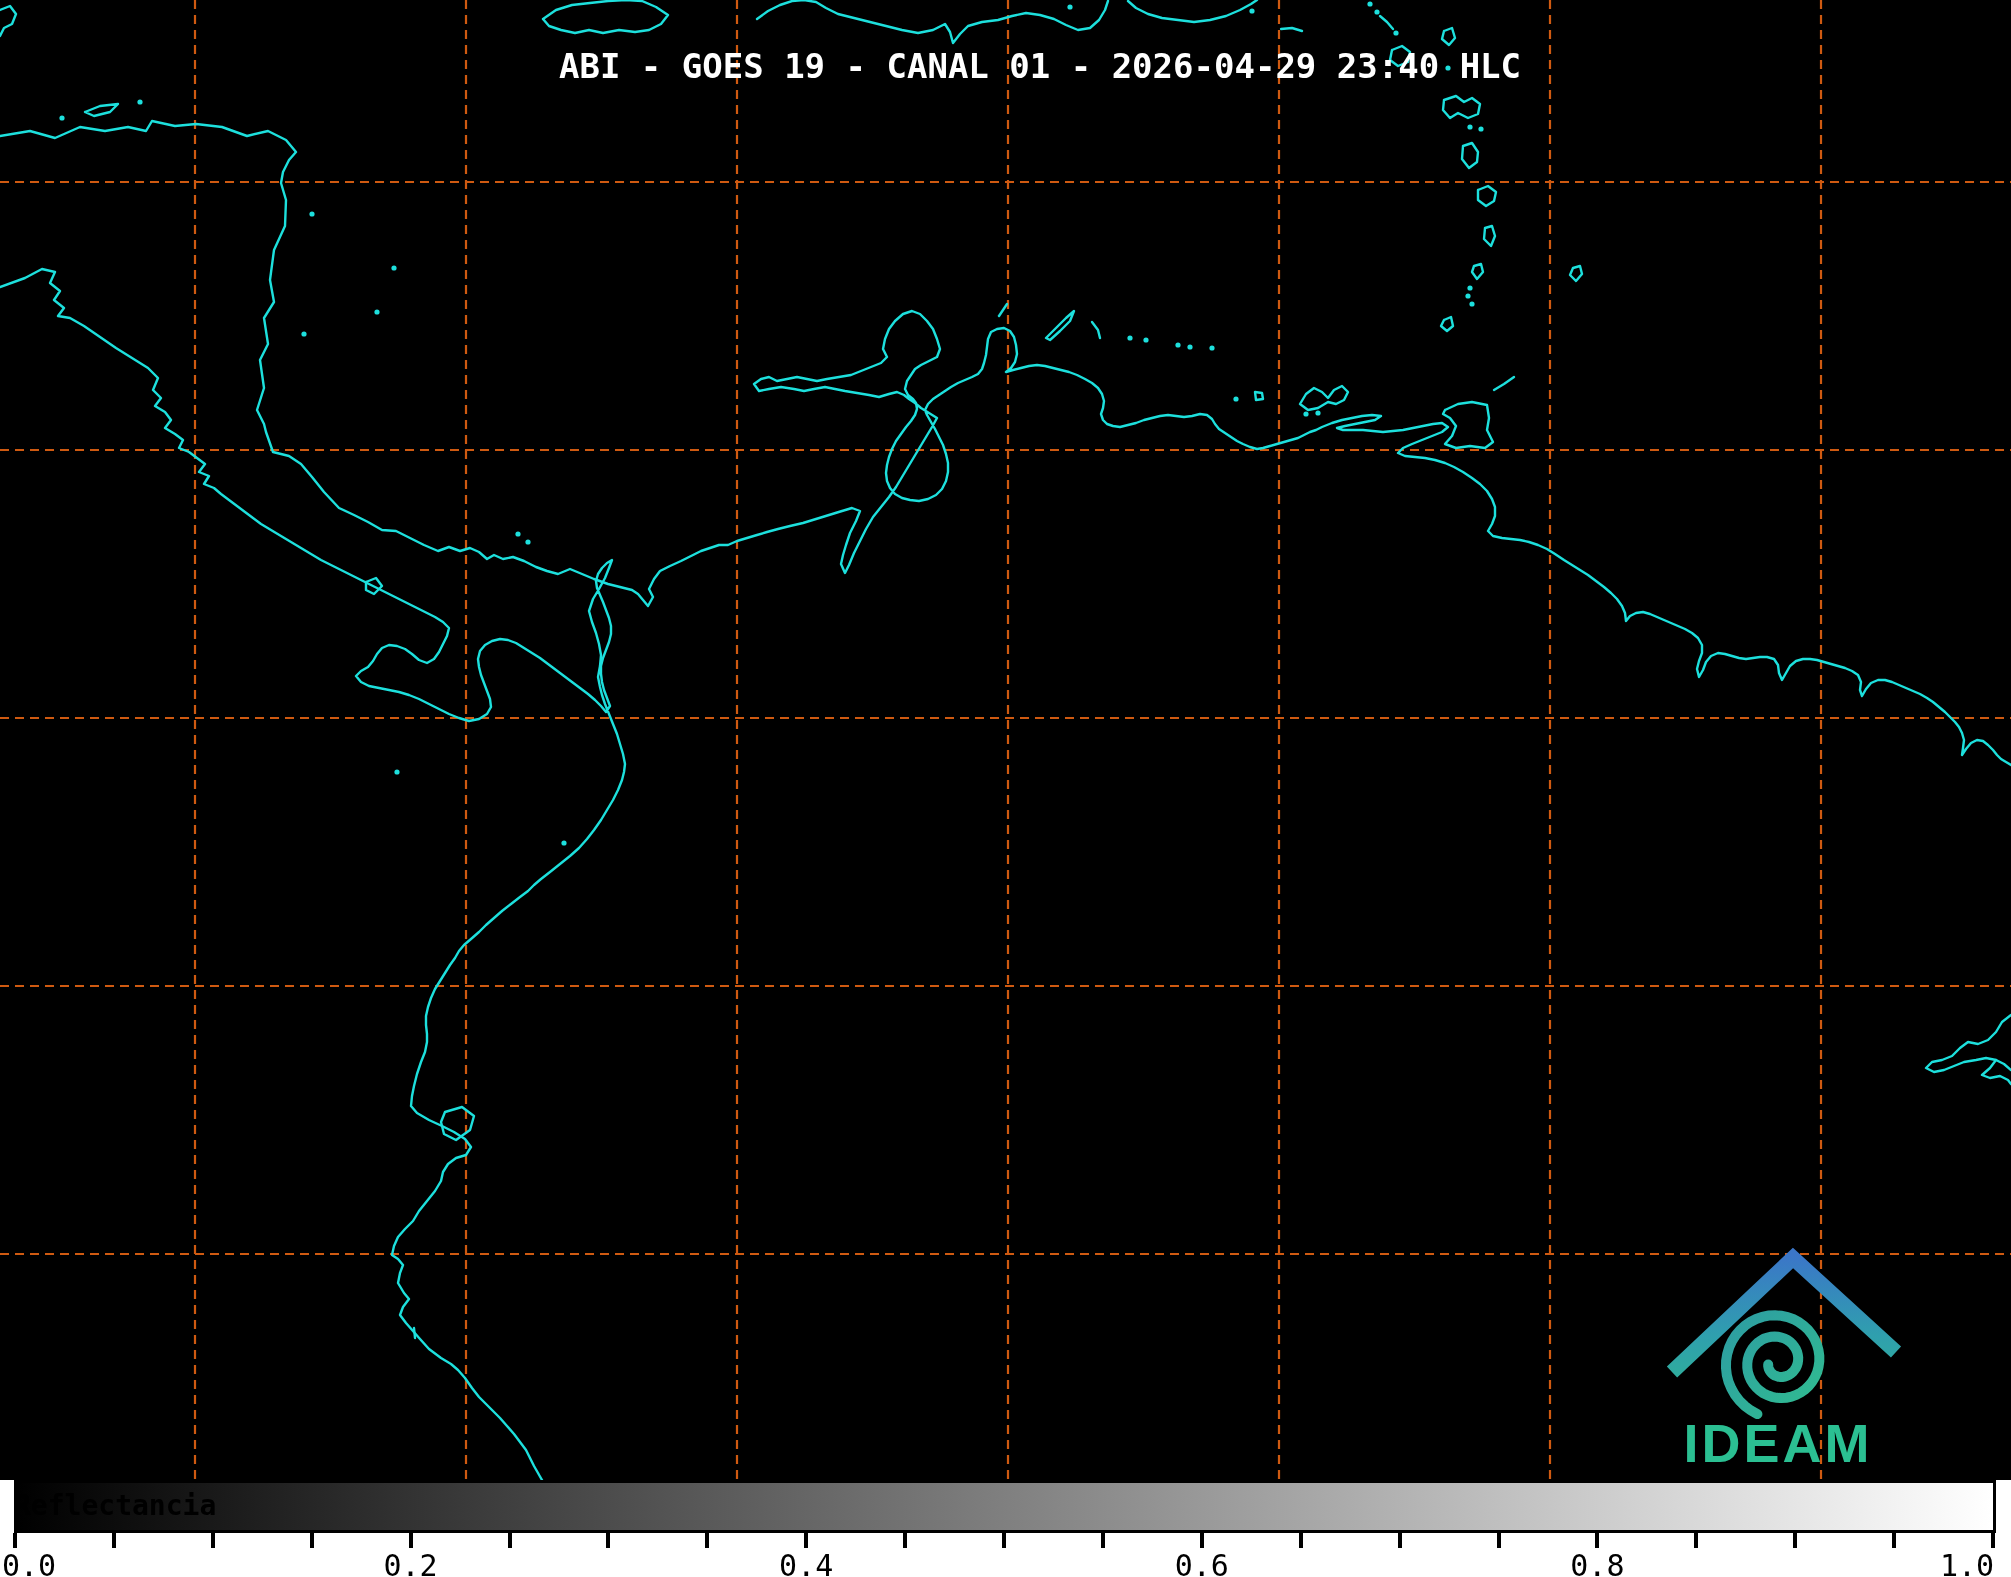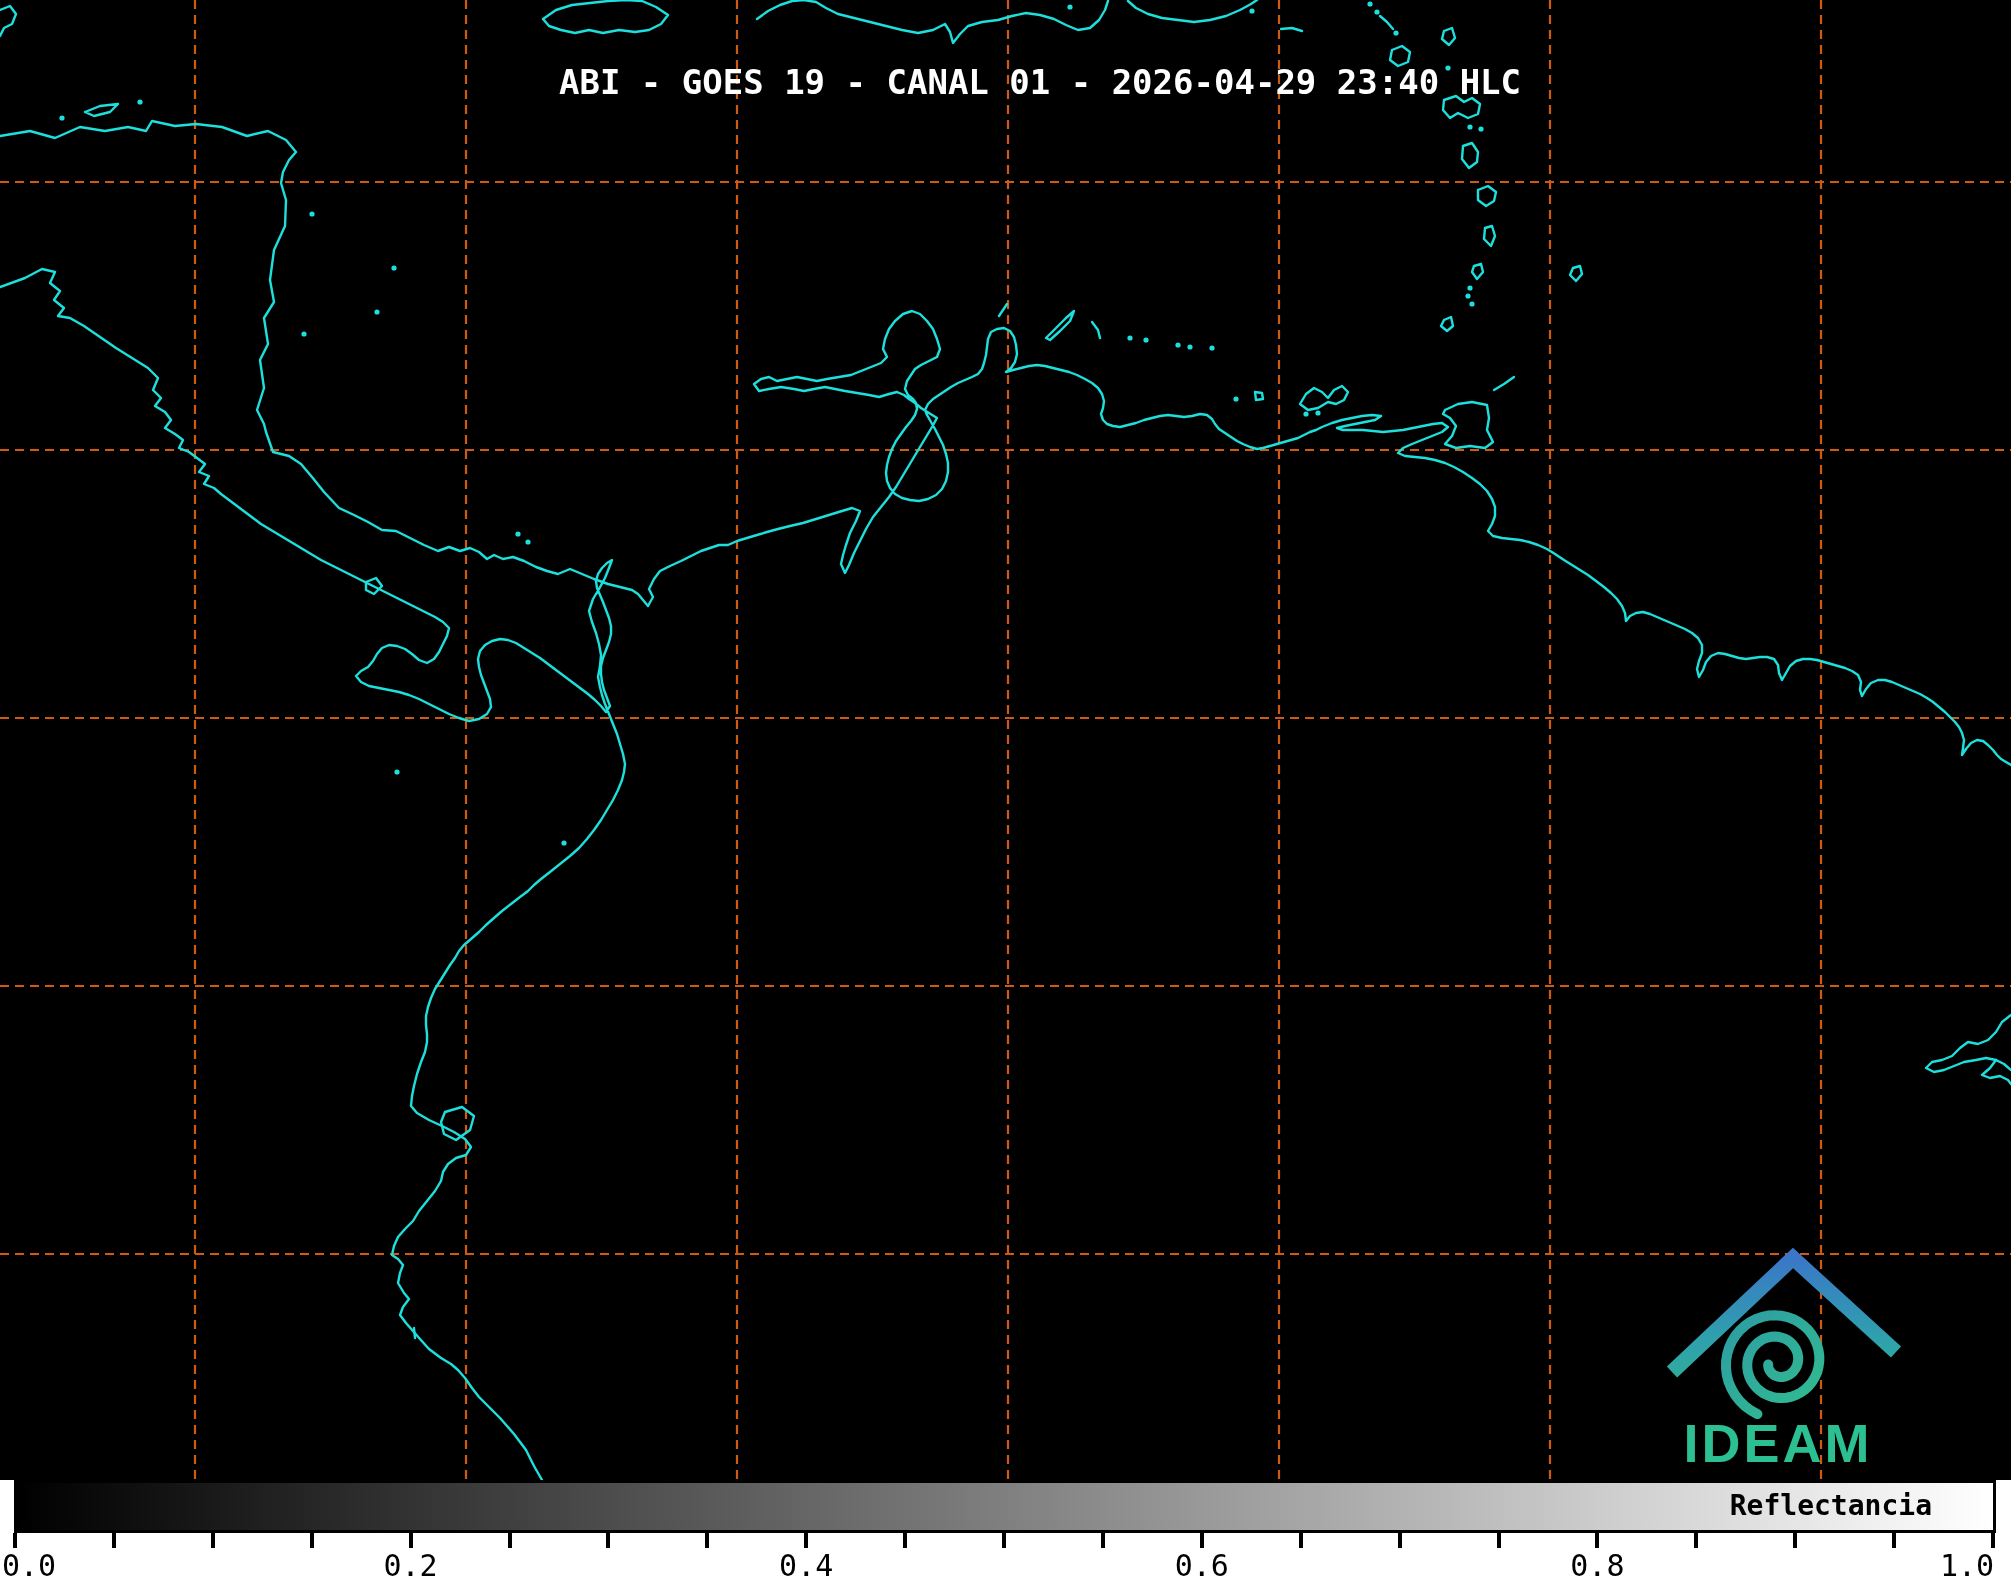--- a/index.html
+++ b/index.html
@@ -1,27 +1,27 @@
 <!DOCTYPE html>
 <html><head>
 <meta charset="utf-8">
 <style>
   html,body{margin:0;padding:0;background:#111;}
   #screen{position:relative;width:2011px;height:1577px;background:#000;overflow:hidden;
           font-family:"DejaVu Sans Mono","Liberation Mono",monospace;}
   #map-area{position:absolute;left:0;top:0;width:2011px;height:1480px;background:#000;overflow:hidden;}
   #map-svg{position:absolute;left:0;top:0;}
-  #map-title{position:absolute;top:62px;left:1040px;transform:translateX(-50%);
+  #map-title{position:absolute;top:46px;left:1040px;transform:translateX(-50%);
              white-space:nowrap;color:#ffffff;font-size:34px;font-weight:bold;
              font-family:"DejaVu Sans Mono","Liberation Mono",monospace;letter-spacing:0px;}
   #bottom-strip{position:absolute;left:0;top:1480px;width:2011px;height:97px;background:#ffffff;}
   #cbar{position:absolute;left:14px;top:0;width:1982px;height:53px;box-sizing:border-box;
         border:3px solid #000;background:linear-gradient(90deg,#000000 0%,#ffffff 100%);}
   #cbar-label{position:absolute;left:14px;top:0;width:1918px;height:53px;line-height:51px;
-              text-align:right;color:#000;font-size:28px;font-weight:bold;
+              text-align:left;color:#000;font-size:28px;font-weight:bold;
               font-family:"DejaVu Sans Mono","Liberation Mono",monospace;}
   .cbar-tick{position:absolute;top:53px;width:4px;height:15px;background:#000;}
   .cbar-ticklabel{position:absolute;top:68px;color:#000;font-size:30px;
                   font-family:"DejaVu Sans Mono","Liberation Mono",monospace;}
 </style>
 </head>
 <body>
 
 <div id="screen">
   <div id="map-area">

